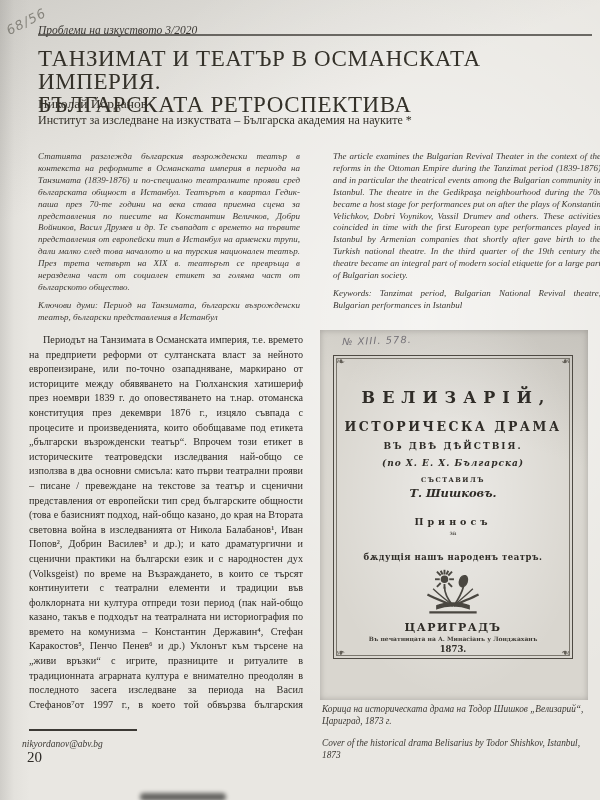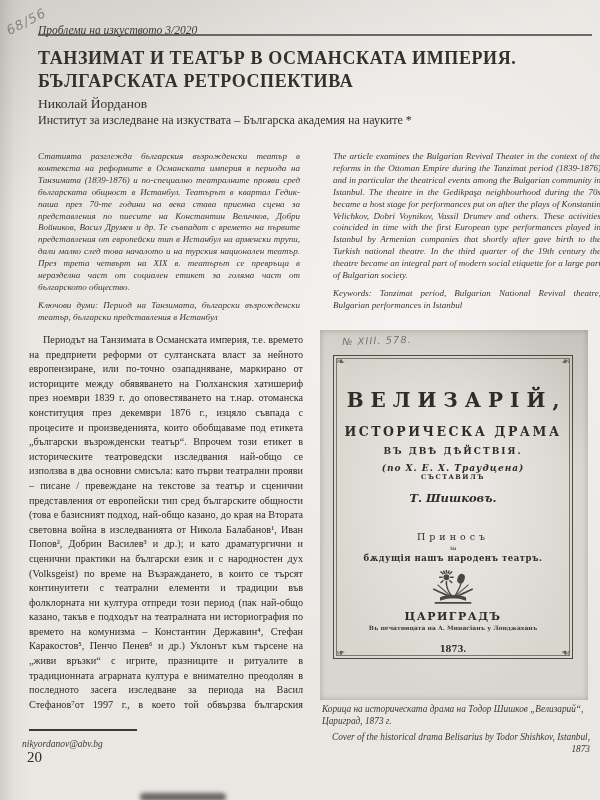--- a/index.html
+++ b/index.html
@@ -20,21 +20,21 @@
   }
   .journal-header{
     position:absolute;left:38px;top:16px;width:554px;
     font-style:italic;font-size:11.5px;color:#3a3733;margin-top:8px;
   }
   .header-rule{
     position:absolute;left:38px;top:34px;width:554px;height:2px;background:#4b4843;opacity:.8;
   }
   .title{
     position:absolute;left:38px;top:47px;width:540px;
-    font-size:18px;letter-spacing:.6px;color:#343129;line-height:23px;font-weight:700;
+    font-size:23px;letter-spacing:.6px;color:#343129;line-height:23px;font-weight:400;
   }
   .author{position:absolute;left:38px;top:96px;font-size:13.5px;color:#343129;}
   .affiliation{position:absolute;left:38px;top:113px;font-size:12px;color:#343129;}
   .abstract{
     position:absolute;top:151px;font-style:italic;font-size:9px;line-height:11.9px;
     text-align:justify;color:#3b3833;
   }
   .abstract-bg{left:38px;width:262px;}
   .abstract-en{left:333px;width:268px;}
   .abstract .keywords{margin-top:6px;}
@@ -72,38 +72,38 @@
   .cover-frame-inner{position:absolute;inset:2px;border:1px solid #7a766d;}
   .corner-orn{position:absolute;font-size:11px;color:#57534b;line-height:10px;opacity:.9;}
   .corner-orn.tl{left:2px;top:1px;}
   .corner-orn.tr{right:2px;top:1px;transform:scaleX(-1);}
   .corner-orn.bl{left:2px;bottom:1px;transform:scaleY(-1);}
   .corner-orn.br{right:2px;bottom:1px;transform:scale(-1,-1);}
   .cover-content{
     position:absolute;inset:4px;display:flex;flex-direction:column;align-items:center;
     text-align:center;color:#2f2c27;
   }
-  .cover-title{margin-top:28px;font-size:20px;font-weight:bold;letter-spacing:7px;text-indent:7px;}
+  .cover-title{margin-top:28px;font-size:16px;font-weight:bold;letter-spacing:7px;text-indent:7px;}
   .cover-subtitle{margin-top:12px;font-size:12.5px;font-weight:bold;letter-spacing:2.5px;text-align:right;}
   .cover-acts{margin-top:7px;font-size:9px;font-weight:bold;letter-spacing:2px;}
   .cover-basedon{margin-top:7px;font-size:9px;font-style:italic;font-weight:bold;letter-spacing:1px;}
-  .cover-compiled{font-size:6.5px;letter-spacing:1.5px;font-weight:bold;}
-  .cover-compiler{margin-top:10px;font-size:11.5px;font-weight:bold;font-style:italic;}
-  .cover-contrib{margin-top:26px;font-size:9.5px;font-weight:normal;letter-spacing:4px;}
+  .cover-compiled{margin-top:8px;font-size:6.5px;letter-spacing:1.5px;font-weight:bold;}
+  .cover-compiler{margin-top:2px;font-size:11.5px;font-weight:bold;font-style:italic;}
+  .cover-contrib{margin-top:16px;font-size:9.5px;font-weight:bold;letter-spacing:4px;}
   .cover-prep{margin-top:2px;font-size:6px;}
-  .cover-target{margin-top:2px;font-size:8.5px;font-weight:bold;letter-spacing:.5px;}
+  .cover-target{margin-top:16px;font-size:8.5px;font-weight:bold;letter-spacing:.5px;}
   .flower-ornament{margin-top:4px;}
   .cover-city{margin-top:2px;font-size:11px;font-weight:bold;letter-spacing:1.5px;}
   .cover-imprint{margin-top:1px;font-size:6px;font-weight:bold;color:#3f3c36;}
-  .cover-year{margin-top:13px;font-size:8.5px;font-weight:bold;}
+  .cover-year{margin-top:2px;font-size:8.5px;font-weight:bold;}
   .figure-caption{
     position:absolute;left:322px;top:704px;width:268px;
     font-style:italic;font-size:9.3px;line-height:11.6px;color:#3b3833;
   }
-  .figure-caption .caption-en{margin-top:5px;text-align:right;}
+  .figure-caption .caption-en{margin-top:11px;}
 </style>
 </head>
 <body>
 
 <div class="page">
 
   <div class="handwritten-corner">68/56</div>
 
   <div class="journal-header">Проблеми на изкуството 3/2020</div>
   <div class="header-rule"></div>
@@ -140,21 +140,21 @@
     <div class="cover-frame">
       <div class="cover-frame-inner"></div>
       <span class="corner-orn tl">❧</span>
       <span class="corner-orn tr">❧</span>
       <span class="corner-orn bl">❧</span>
       <span class="corner-orn br">❧</span>
       <div class="cover-content">
         <div class="cover-title">ВЕЛИЗАРІЙ,</div>
         <div class="cover-subtitle">ИСТОРИЧЕСКА ДРАМА</div>
         <div class="cover-acts">ВЪ ДВѢ ДѢЙСТВІЯ.</div>
-        <div class="cover-basedon">(по Х. Е. Х. Траудцена)</div>
+        <div class="cover-basedon">(по Х. Е. Х. Българска)</div>
         <div class="cover-compiled">СЪСТАВИЛЪ</div>
         <div class="cover-compiler">Т. Шишковъ.</div>
         <div class="cover-contrib">Приносъ</div>
         <div class="cover-prep">за</div>
         <div class="cover-target">бѫдущія нашъ народенъ театръ.</div>
         <svg class="flower-ornament" width="78" height="56" viewBox="0 0 78 56">
           <g stroke="#3a3731" fill="none" stroke-width="1.6" opacity="0.9">
             <g transform="translate(30,14)">
               <circle r="3.2" fill="#3a3731"></circle>
               <g stroke-width="2">

